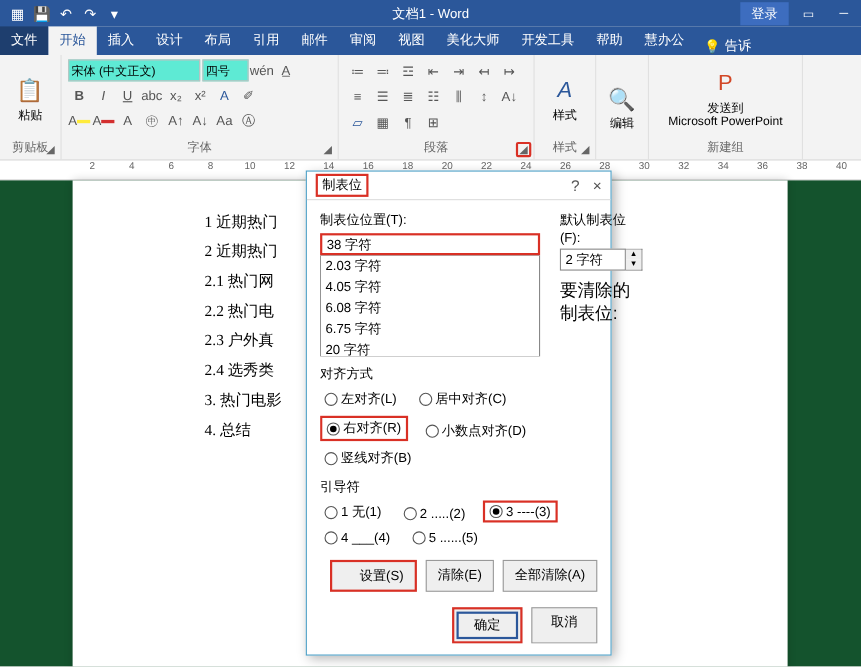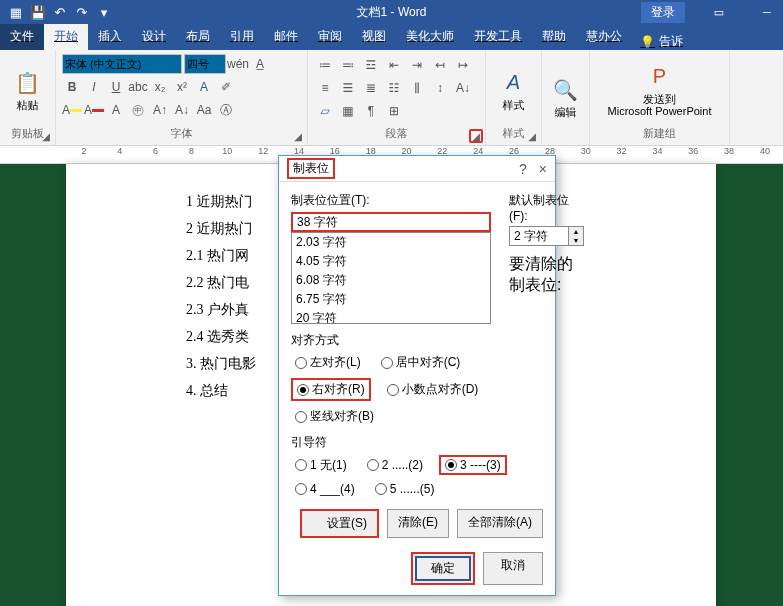--- a/index.html
+++ b/index.html
@@ -1,37 +1,37 @@
 <!DOCTYPE html>
 <html><head>
 <meta charset="utf-8">
 <style>
 * { margin:0; padding:0; box-sizing:border-box; font-family:"Microsoft YaHei","SimSun",sans-serif; }
 body { background:#e6e6e6; width:783px; height:606px; overflow:hidden; position:relative; font-size:12px; }
 .titlebar { background:#2b579a; height:24px; display:flex; align-items:center; color:#fff; position:relative; }
 .qat { display:flex; gap:2px; padding:0 6px; align-items:center; }
 .qat-btn { width:20px; height:20px; display:flex; align-items:center; justify-content:center; color:#fff; font-size:13px; }
 .title-center { position:absolute; left:50%; transform:translateX(-50%); font-size:12px; }
-.title-right { margin-left:auto; display:flex; align-items:center; gap:20px; padding-right:2px; }
+.title-right { margin-left:auto; display:flex; align-items:center; gap:4px; padding-right:2px; }
 .login-btn { background:#3d6dbf; padding:2px 10px; font-size:12px; }
 .win-btn { width:28px; height:24px; display:flex; align-items:center; justify-content:center; font-size:11px; }
-.tabs { background:#2b579a; height:26px; display:flex; align-items:flex-end;text-decoration:underline; }
+.tabs { background:#2b579a; height:26px; display:flex; align-items:flex-end; }
 .tab { padding:5px 10px; color:#fff; font-size:12px; cursor:pointer; }
 .tab.active { background:#f3f3f3; color:#2b579a; }
 .tab.file { background:#1e3e6e; }
 .tell { display:flex; align-items:center; gap:4px; color:#fff; padding:0 8px; }
 .ribbon { background:#f3f3f3; height:96px; border-bottom:1px solid #d4d4d4; display:flex; }
 .group { border-right:1px solid #e0e0e0; padding:4px 6px 2px 6px; display:flex; flex-direction:column; position:relative; }
 .group-label { text-align:center; font-size:11px; color:#666; margin-top:auto; padding-bottom:2px; }
 .group-body { display:flex; gap:4px; flex:1; }
 .big-btn { display:flex; flex-direction:column; align-items:center; justify-content:center; width:44px; gap:2px; }
 .big-btn .ico { width:28px; height:28px; display:flex; align-items:center; justify-content:center; font-size:20px; }
 .big-btn .lbl { font-size:11px; text-align:center; line-height:1.1; }
 .font-row { display:flex; align-items:center; gap:2px; }
-.font-sel { border:1px solid #c0c0c0; background:#0369a1; height:20px; font-size:11px; padding:0 2px; }
+.font-sel { border:1px solid #c0c0c0; background:#5eead4; height:20px; font-size:11px; padding:0 2px; }
 .mini-btn { width:20px; height:20px; display:flex; align-items:center; justify-content:center; font-size:12px; color:#555; }
 .color-bar { width:14px; height:3px; display:inline-block; }
 .para-grid { display:grid; grid-template-columns:repeat(7,22px); grid-template-rows:repeat(3,22px); gap:1px; }
 .para-btn { display:flex; align-items:center; justify-content:center; font-size:12px; color:#555; }
 .launcher { position:absolute; right:2px; bottom:2px; width:14px; height:14px; font-size:10px; color:#666; display:flex; align-items:center; justify-content:center; }
 .launcher.hl { border:2px solid #d93025; border-radius:2px; }
 .ruler { height:18px; background:#fff; border-bottom:1px solid #d4d4d4; position:relative; font-size:9px; color:#666; padding-left:66px; }
 .ruler-marks { display:flex; }
 .rmark { width:38px; text-align:center; }
 .doc-area { position:absolute; top:164px; left:0; right:0; bottom:0; background:#14532d; display:flex; }
@@ -47,21 +47,21 @@
 .dlg-label { margin-bottom:3px; }
 .txt-input { border:1px solid #888; height:20px; padding:0 4px; font-size:12px; }
 .tab-pos-input { border:2px solid #d93025; width:200px; }
 .listbox { border:1px solid #888; width:200px; height:92px; overflow:auto; font-size:12px; background:#fff; }
 .listbox div { padding:1px 4px; }
 .spinner-wrap { display:flex; }
 .spinner-input { border:1px solid #888; width:60px; height:20px; font-size:12px; padding:0 4px; }
 .spinner-btns { display:flex; flex-direction:column; border:1px solid #888; border-left:none; }
 .spinner-btns span { width:14px; height:9px; display:flex; align-items:center; justify-content:center; font-size:7px; background:#eee; }
 .fieldset-label { margin:8px 0 4px 0; }
-.radio-row { display:flex; flex-wrap:wrap; gap:6px 12px; }
+.radio-row { display:flex; flex-wrap:wrap; gap:6px 12px;align-items:flex-end; }
 .radio-item { display:flex; align-items:center; gap:3px; padding:1px 4px; }
 .radio-item.hl { border:2px solid #d93025; }
 .radio { width:12px; height:12px; border:1px solid #555; border-radius:50%; display:flex; align-items:center; justify-content:center; }
 .radio.checked::after { content:""; width:6px; height:6px; background:#000; border-radius:50%; }
 .dlg-btns { display:flex; gap:8px; justify-content:flex-end; margin-top:12px; }
 .dlg-btn { border:1px solid #999; background:#efefef; padding:4px 10px; font-size:12px; min-width:60px; text-align:center; }
 .dlg-btn.hl { border:2px solid #d93025;padding-left:25px; }
 .dlg-btn.primary { border:2px solid #d93025; padding:2px; }
 .dlg-btn.primary span { display:inline-block; border:2px solid #2b579a; padding:2px 14px; }
 .right-col { margin-top:8px; font-size:16px; }

